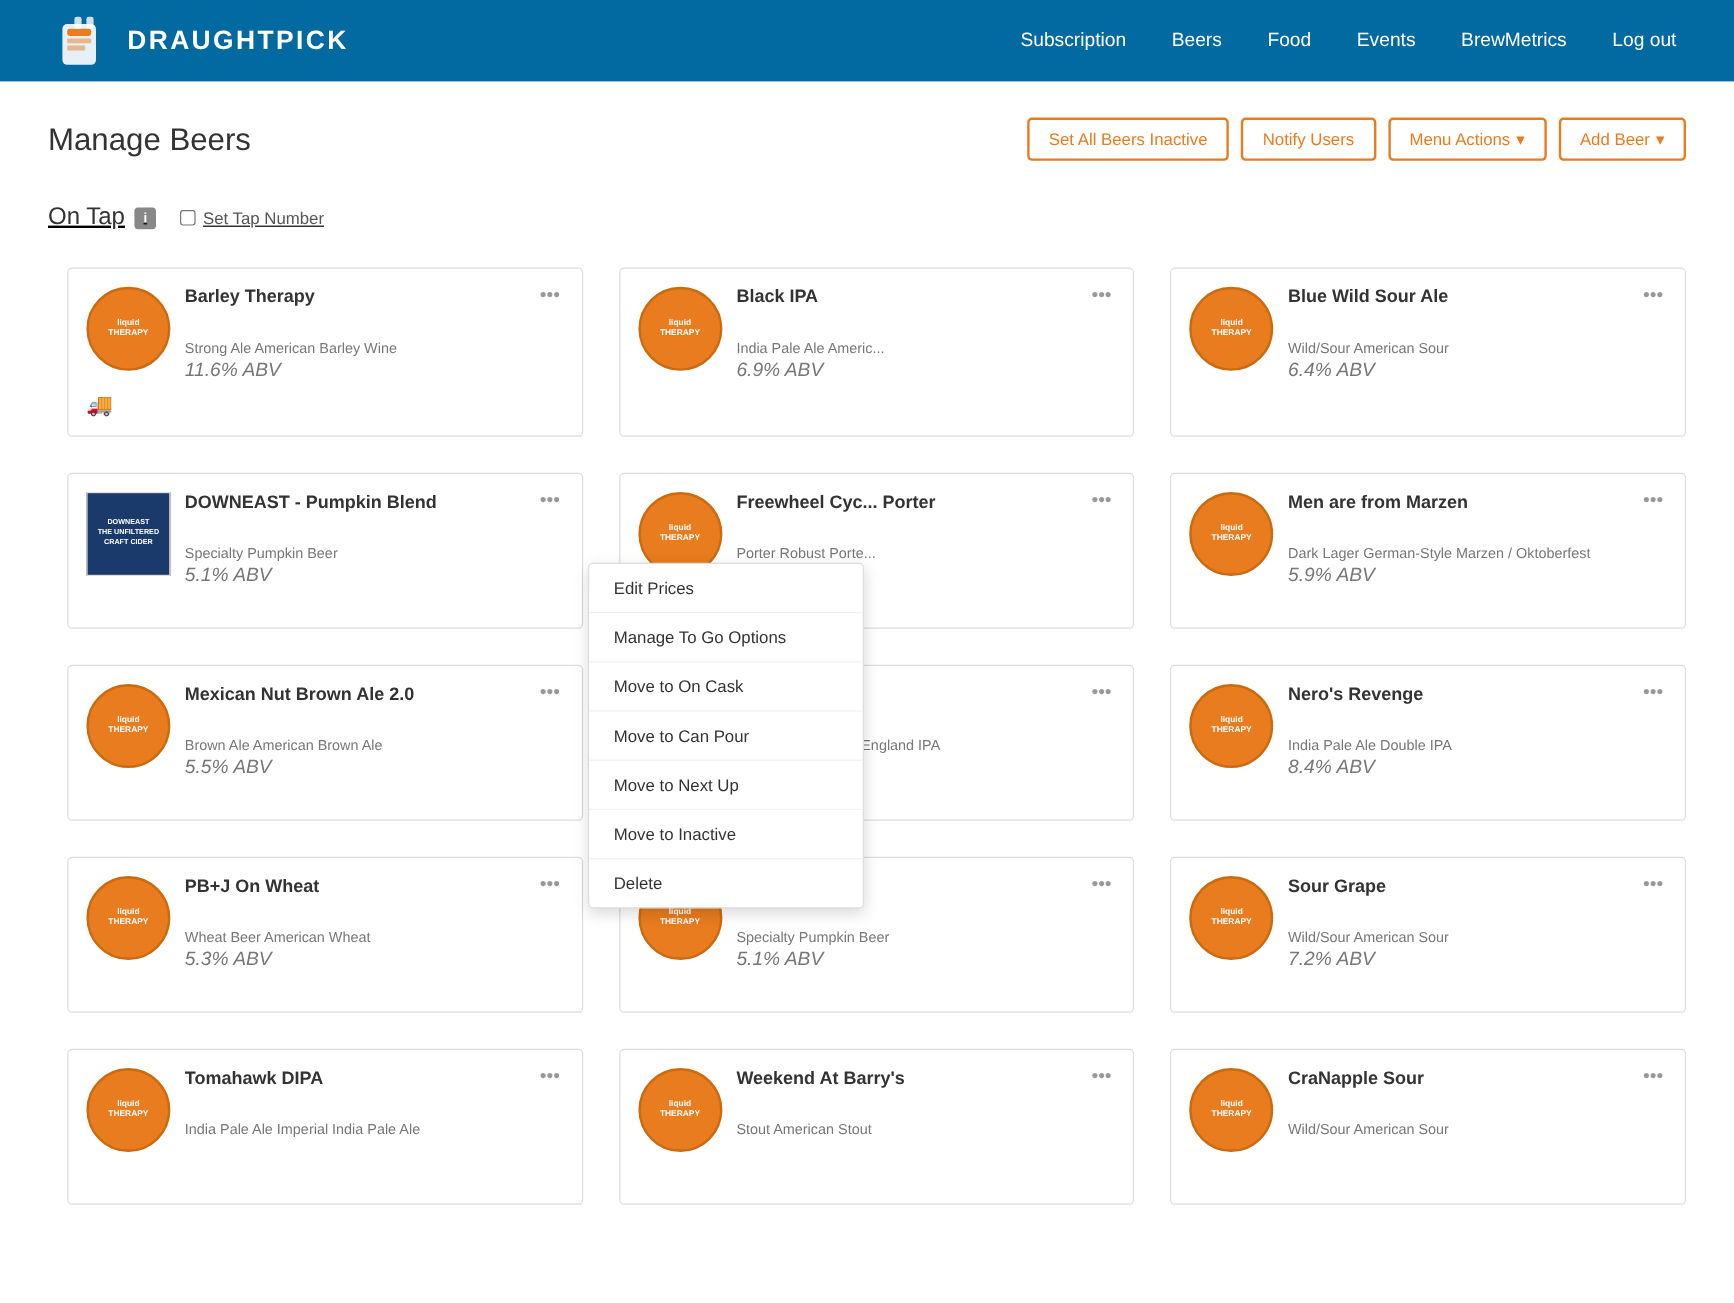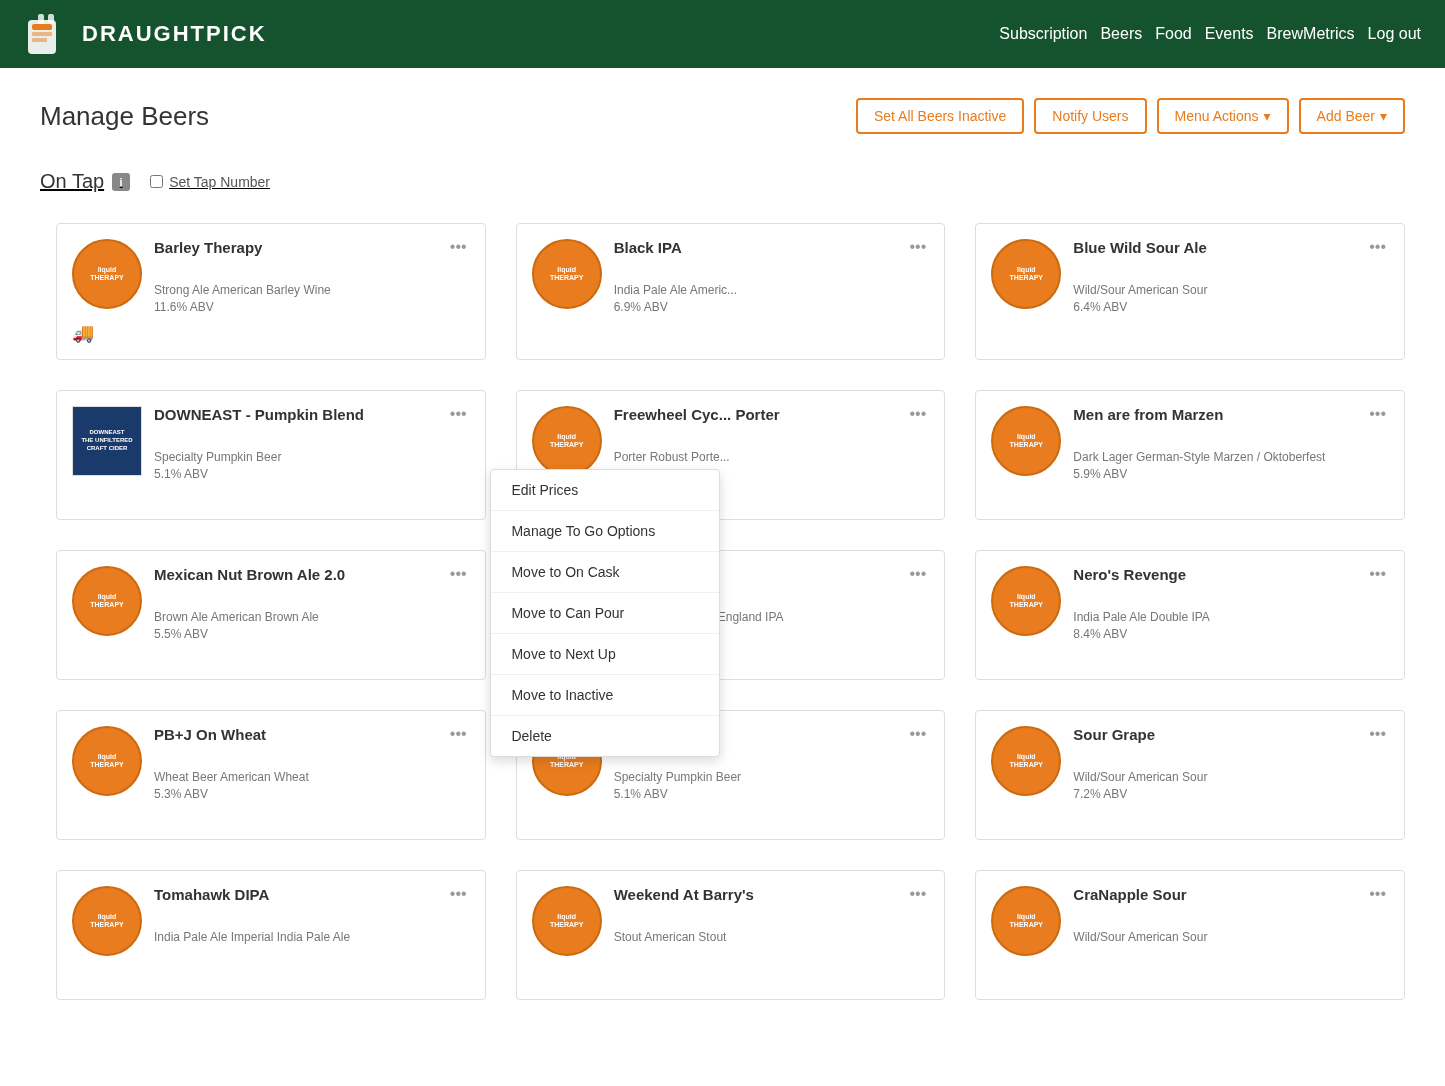--- a/index.html
+++ b/index.html
@@ -1,44 +1,44 @@
 <!DOCTYPE html>
 <html><head>
   <meta charset="utf-8">
   <style>
     * { box-sizing: border-box; margin: 0; padding: 0; }
     body { font-family: Arial, sans-serif; background: #f5f5f5; min-height: 1086px; }
 
     
     .header {
-      background: #14532d;
+      background: #0369a1;
       height: 68px;
       display: flex;
       align-items: center;
-      padding: 0 24px;
+      padding: 0 48px;
       justify-content: space-between;
     }
     .header-logo {
       display: flex;
       align-items: center;
       gap: 10px;
     }
     .logo-icon {
       width: 48px;
       height: 48px;
     }
     .logo-text {
       color: white;
       font-size: 22px;
       font-weight: bold;
       letter-spacing: 2px;
     }
     .header-nav {
       display: flex;
-      gap: 13px;
+      gap: 38px;
       align-items: center;
     }
     .header-nav a {
       color: white;
       text-decoration: none;
       font-size: 16px;
     }
 
     
     .main-content {
@@ -163,22 +163,23 @@
       color: #333;
       margin-bottom: 3px;
     }
     .beer-style {
       font-size: 12px;
       color: #777;
       margin-bottom: 3px;
       margin-top: 27px;
     }
     .beer-abv {
-      font-size: 12px;
+      font-size: 16px;
       color: #777;
+      font-style: italic;
     }
     .beer-menu-btn {
       position: absolute;
       top: 12px;
       right: 12px;
       background: none;
       border: none;
       cursor: pointer;
       color: #999;
       font-size: 16px;

